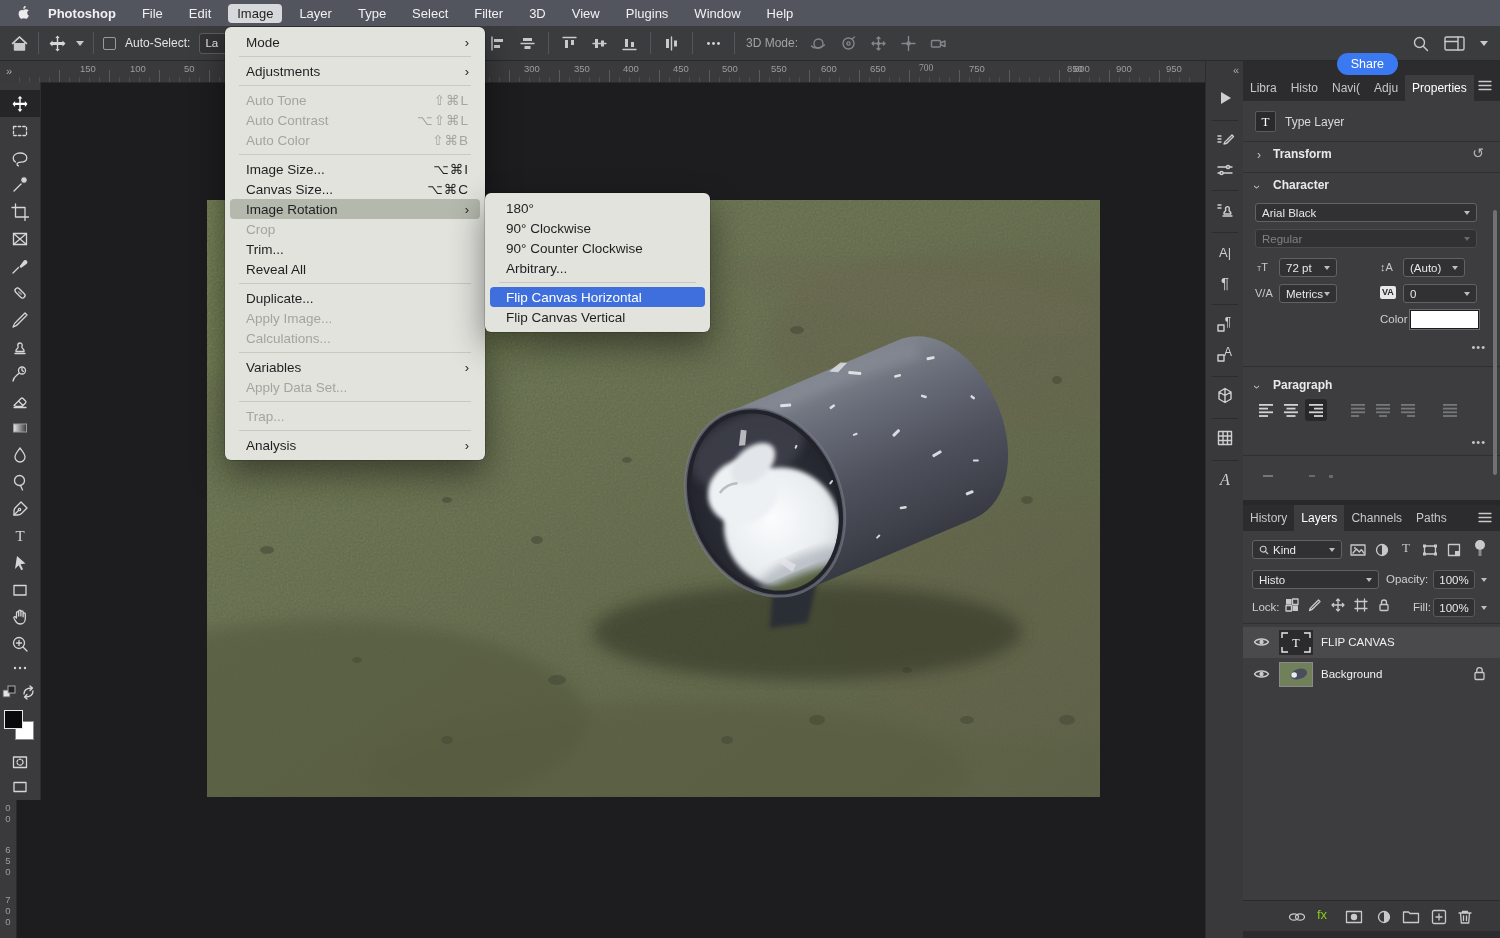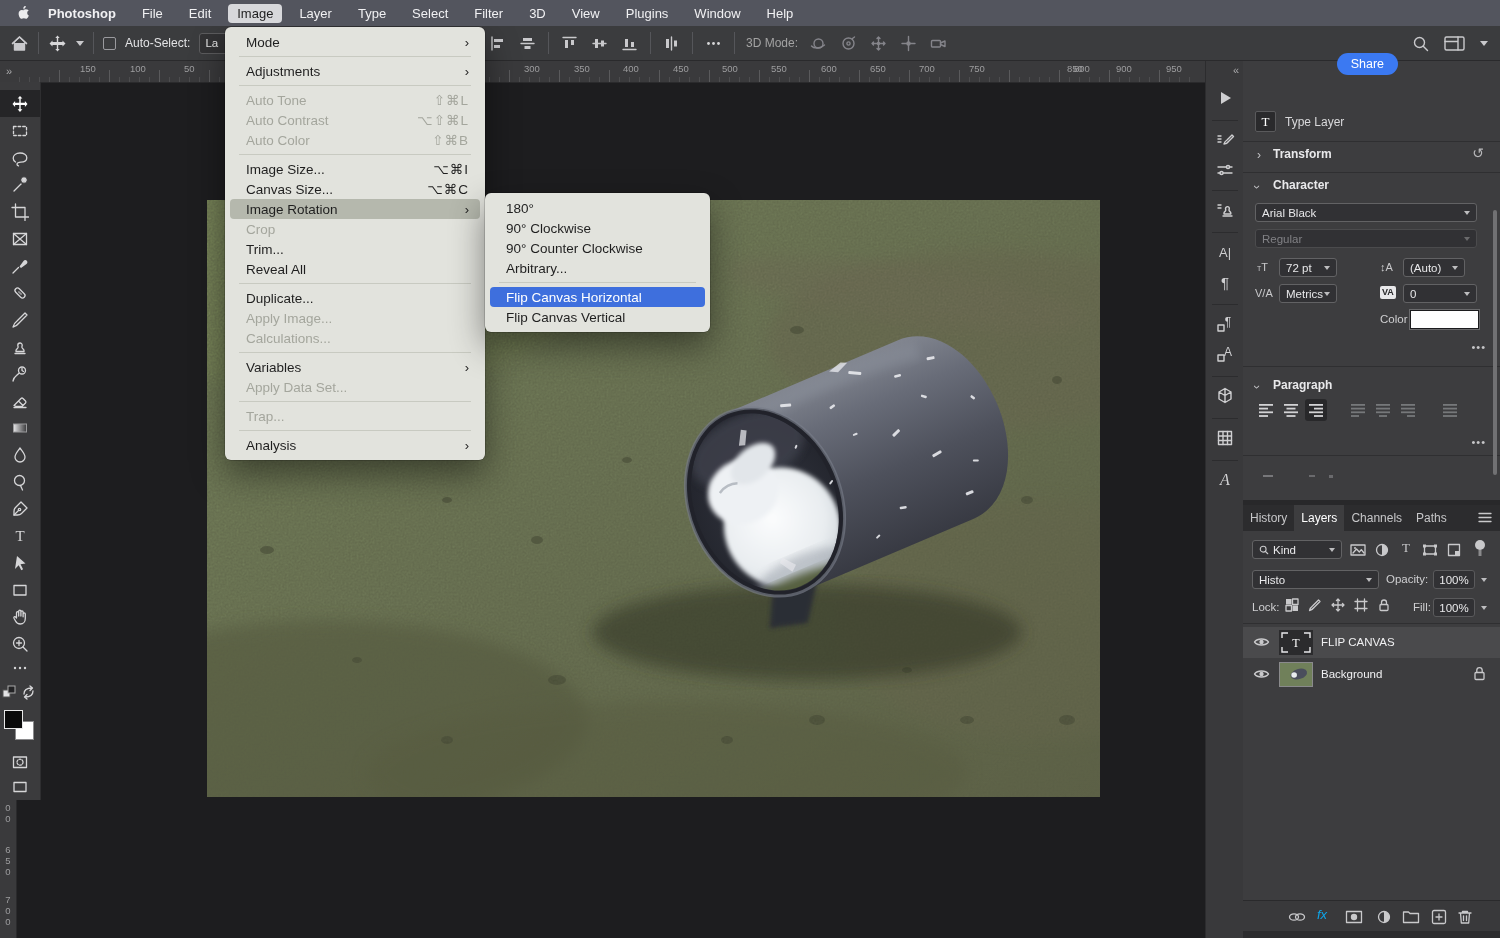--- a/index.html
+++ b/index.html
@@ -84,21 +84,21 @@
   .lf{fill:#c9c9cb;stroke:none;}
   .llabel{position:absolute;font-size:11.5px;color:#cfcfd1;}
   .valbox{position:absolute;height:19px;background:#313134;border:1px solid #5a5a5c;border-radius:3px;color:#e8e8ea;font-size:11.5px;
           display:flex;align-items:center;justify-content:center;box-sizing:border-box;}
   .layer-row{position:absolute;left:0;right:0;height:31px;}
   .layer-row.selected{background:#4a4a4c;}
   .layer-row .lname{position:absolute;left:78px;top:9px;font-size:11.5px;color:#f0f0f2;}
   .thumb{position:absolute;left:36px;top:3px;width:34px;height:25px;box-sizing:border-box;}
   .eye{position:absolute;left:10px;top:8px;width:17px;height:14px;}
   .bottombar{position:absolute;left:0;right:0;top:840px;height:31px;background:#39393b;border-top:1px solid #2a2a2c;}
-  .bicon{position:absolute;top:6px;width:20px;height:20px;color:#0ea5e9;font-size:12px;font-style:italic;}
+  .bicon{position:absolute;top:6px;width:20px;height:20px;color:#84cc16;font-size:12px;}
   .lockicons{display:flex;gap:9px;align-items:center;}
   
   .menu{position:absolute;background:#e2e3dd;border-radius:6px;padding:5px 0;z-index:40;font-size:13.5px;color:#1f1f1f;
         box-shadow:0 0 0 0.5px rgba(0,0,0,.3),0 14px 34px rgba(0,0,0,.45);}
   .mi{position:relative;height:20px;display:flex;align-items:center;padding:0 11px 0 16px;margin:0 5px;border-radius:4px;white-space:nowrap;}
   .mi-short{margin-left:auto;letter-spacing:1px;}
   .mi-arrow{margin-left:auto;display:none;font-size:13px;}
   .mi.has-sub .mi-arrow{display:inline;}
   .mi-short.empty{visibility:hidden;}
   .mi.disabled{color:#a4a69d;}
@@ -119,21 +119,21 @@
       <span class="htick" style="left: 166px;">50</span>
       <span class="htick" style="left: 209px;">0</span>
       <span class="htick" style="left: 506px;">300</span>
       <span class="htick" style="left: 556px;">350</span>
       <span class="htick" style="left: 605px;">400</span>
       <span class="htick" style="left: 655px;">450</span>
       <span class="htick" style="left: 704px;">500</span>
       <span class="htick" style="left: 753px;">550</span>
       <span class="htick" style="left: 803px;">600</span>
       <span class="htick" style="left: 852px;">650</span>
-      <span class="htick" style="left: 901px;">700</span>
+      <span class="htick" style="left: 901px; font-family: Liberation Serif, serif;">700</span>
       <span class="htick" style="left: 951px;">750</span>
       <span class="htick" style="left: 1056px;">800</span>
       <span class="htick" style="left: 1049px; text-align: center;">850</span>
       <span class="htick" style="left: 1098px;">900</span>
       <span class="htick" style="left: 1148px;">950</span>
       <span class="htick" style="left: 1192px;">10</span>
   </div>
   <div class="ruler-corner">
       <span>»</span>
     </div>
@@ -484,20 +484,32 @@
         </svg>
     </div>
     <div class="dsep" style="top:400px"></div>
     <div class="dicon" style="top:406px">
       <span style="font-family:'Liberation Serif',serif;font-style:italic;font-size:16px">A</span>
     </div>
   </div>
 
   <div class="rightcol">
 
+    <div class="tabstrip" style="top:0;height:41px;align-items:flex-end">
+      <div class="tab">Libra</div>
+        <div class="tab">Histo</div>
+        <div class="tab">Navi(</div>
+        <div class="tab">Adju</div>
+        <div class="tab active">Properties</div>
+      <div class="panel-menu">
+        <svg width="14" height="11" viewBox="0 0 14 11">
+            <path class="lk" d="M1 1.5h12M1 5.5h12M1 9.5h12" stroke-width="1.6"></path>
+          </svg>
+      </div>
+    </div>
 
     <div>
       <div style="position:absolute;left:12px;top:51px;width:19px;height:19px;background:#2a2a2c;border:1px solid #5a5a5c;border-radius:2px;
                   display:flex;align-items:center;justify-content:center;color:#fff;font-size:13px;font-family:'Liberation Serif',serif">
           <span>T</span>
         </div>
       <span style="position:absolute;left:42px;top:55px;font-size:12px;color:#d9d9db">Type Layer</span>
       <div class="hr" style="top:81px"></div>
 
       <span class="pchev" style="left:14px;top:88px">›</span>

